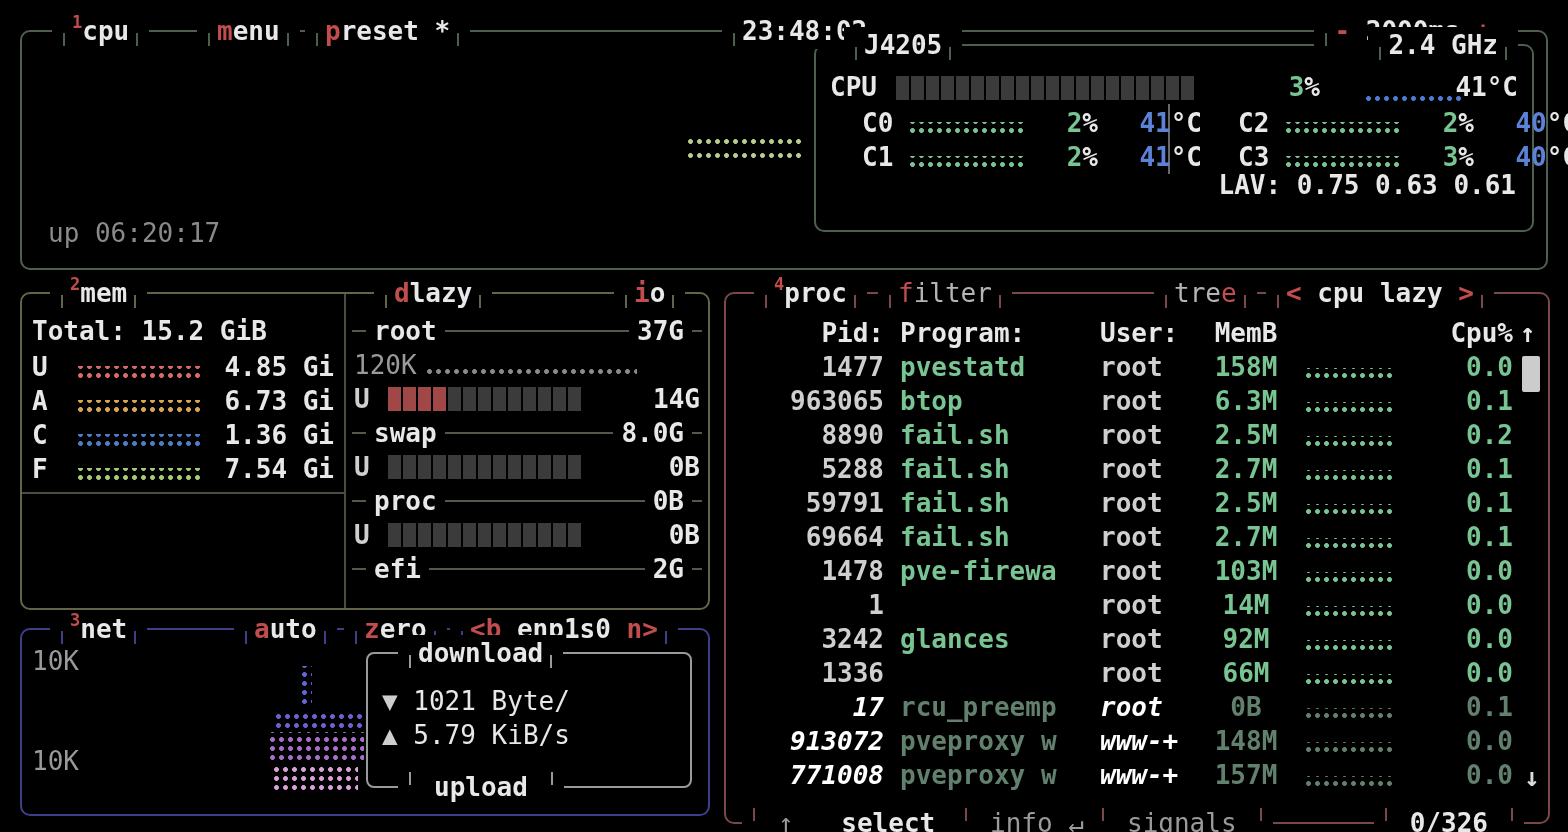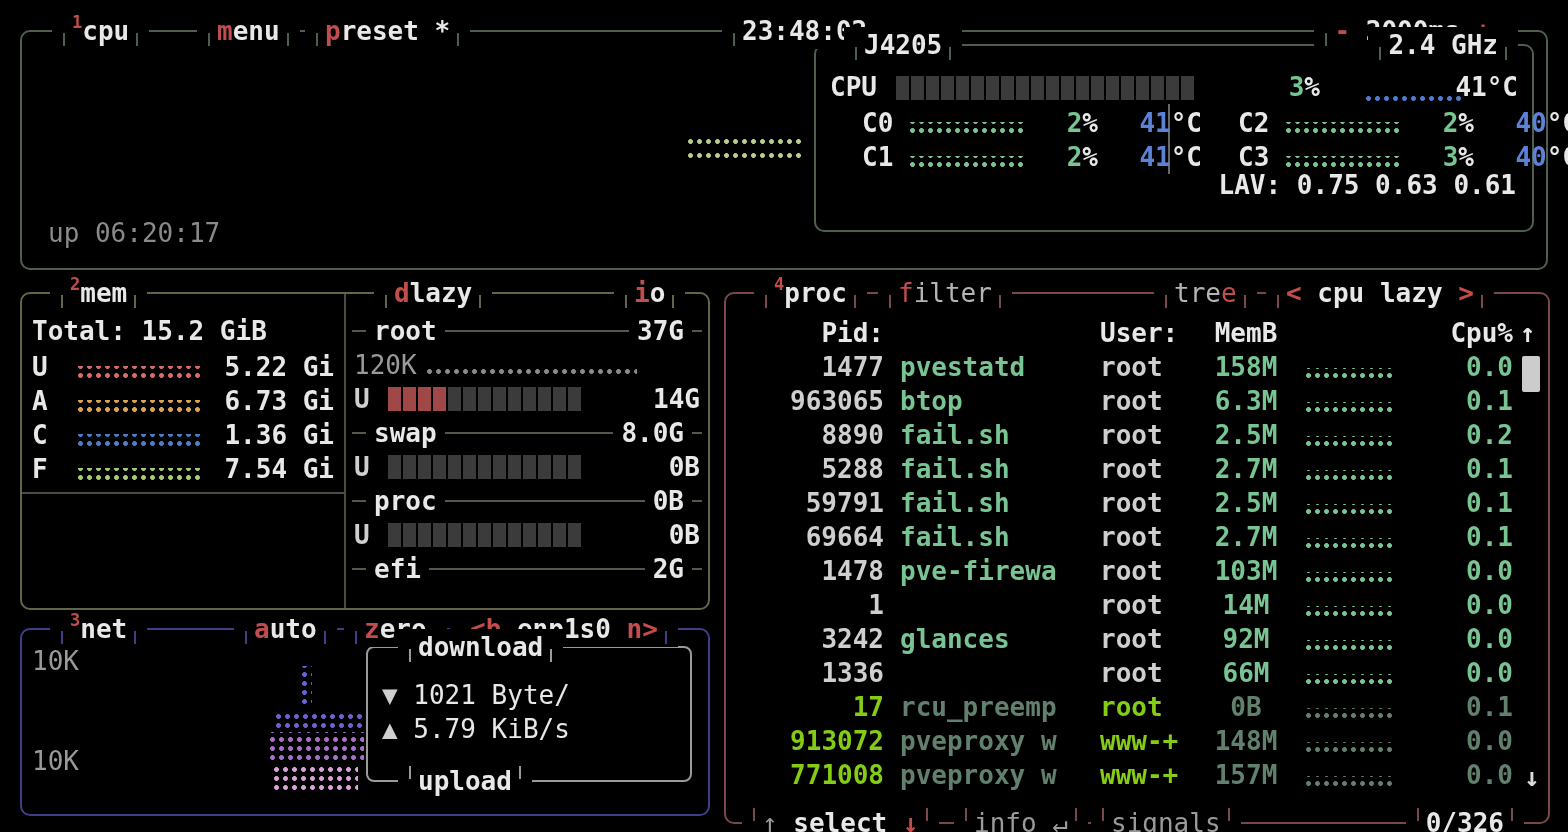--- a/index.html
+++ b/index.html
@@ -4,21 +4,21 @@
 <style>
   html,body{margin:0;padding:0;background:#000;}
   body{width:1568px;height:832px;position:relative;overflow:hidden;
        font-family:"DejaVu Sans Mono",monospace;font-weight:bold;
        font-size:26px;color:#e8e8e8;}
   .box{position:absolute;border:2px solid var(--bc);border-radius:10px;background:#000;}
   
   .chip{position:absolute;top:-19px;height:36px;display:flex;align-items:center;
         background:#000;padding:0 2px;white-space:pre;z-index:3;}
   .chipB{position:absolute;bottom:-19px;height:36px;display:flex;align-items:center;
-        background:#000;padding:0 2px;white-space:pre;z-index:3;}
+        background:#000;padding:0 2px;white-space:pre;z-index:3;gap:16px;}
   .tick{width:9px;height:13px;flex:0 0 auto;}
   .chip .tick{margin-top:17px;}
   .chipB .tick{margin-bottom:17px;}
   .tick.l{border-right:2px solid var(--bc);margin-right:7px;}
   .tick.r{border-left:2px solid var(--bc);margin-left:7px;}
   .red{color:#c24d4d;}
   .grn{color:#78c492;}
   .blu{color:#5d83d8;}
   .gry{color:#9a9a9a;font-weight:normal;}
   .gryb{color:#b5b5b5;}
@@ -71,38 +71,38 @@
   .d-used{position:absolute;right:0;}
   .io-dots{width:212px;height:8px;color:#8a8a8a;margin-left:8px;margin-top:14px;}
   .d-u{width:34px;color:#cfcfcf;}
   
   #net-box{left:20px;top:628px;width:686px;height:184px;--bc:#3e3e8a;}
   .scale{position:absolute;left:10px;color:#9a9a9a;font-weight:normal;}
   #net-s1{position:absolute;left:278px;top:36px;width:12px;height:40px;color:#6565d8;}
   #net-s2{position:absolute;left:252px;top:80px;width:88px;height:20px;color:#6f5fd0;}
   #net-s3{position:absolute;left:246px;top:102px;width:96px;height:30px;color:#a76fc9;}
   #net-s4{position:absolute;left:250px;top:136px;width:86px;height:26px;color:#d9a0d9;}
-  #dl-box{left:344px;top:16px;width:322px;height:132px;--bc:#9a9a9a;border-radius:8px;}
+  #dl-box{left:344px;top:22px;width:322px;height:132px;--bc:#9a9a9a;border-radius:8px;}
   .nrow{position:absolute;left:14px;white-space:pre;}
   .tri{color:#cfcfcf;}
   
   #proc-box{left:724px;top:292px;width:822px;height:528px;--bc:#7a4848;}
   .prow{position:relative;height:34px;}
   .prow span{position:absolute;top:0;}
   .c-pid{left:0;width:146px;text-align:right;color:#cfcfcf;}
   .c-prog{left:162px;width:198px;color:#78c492;}
   .c-user{left:362px;width:120px;color:#cfcfcf;}
   .c-mem{left:462px;width:92px;text-align:center;color:#78c492;}
   .c-dots{left:566px;width:92px;height:12px !important;top:16px !important;color:#78c492;}
   .c-cpu{left:665px;width:110px;text-align:right;color:#78c492;}
   #proc-header{position:absolute;left:12px;top:24px;right:12px;}
   #proc-header span{color:#e8e8e8;}
   #sort-arrow{left:782px !important;width:20px;color:#dcdcdc;}
   #proc-rows{position:absolute;left:12px;top:58px;right:12px;}
-  .prow.dim .c-pid,.prow.dim .c-user{color:#84cc16;}
+  .prow.dim .c-pid,.prow.dim .c-user{color:#ffffff;font-style:italic;}
   .prow.dim .c-prog,.prow.dim .c-mem,.prow.dim .c-cpu,.prow.dim .c-dots{color:#62806e;}
   #scroll-thumb{position:absolute;right:8px;top:62px;width:18px;height:36px;background:#cccccc;border-radius:2px;z-index:2;}
   #scroll-down{position:absolute;right:8px;top:468px;color:#dcdcdc;}
 </style>
 </head>
 <body>
 
 <div class="box" id="cpu-box">
   <div class="chip" style="left:30px"><span class="tick l"></span><span class="sup red">1</span><span>cpu</span><span class="tick r"></span></div>
   <div class="chip" style="left:175px"><span class="tick l"></span><span class="red">m</span><span>enu</span><span class="tick r"></span></div>
@@ -183,21 +183,21 @@
   <div class="chip" style="left:592px"><span class="tick l"></span><span class="red">i</span><span>o</span><span class="tick r"></span></div>
 
   <div id="mem-div"></div>
   <div id="mem-total"><span>Total:</span><span> </span><span>15.2 GiB</span></div>
 
   <div id="mem-rows">
 
   <div class="mrow">
         <span class="m-key">U</span>
         <span class="m-dots dots" style="color: rgb(217, 106, 106);"></span>
-        <span class="m-val">5.22 Gi</span>
+        <span class="m-val">4.85 Gi</span>
       </div>
       <div class="mrow">
         <span class="m-key">A</span>
         <span class="m-dots dots" style="color: rgb(220, 165, 78);"></span>
         <span class="m-val">6.73 Gi</span>
       </div>
       <div class="mrow">
         <span class="m-key">C</span>
         <span class="m-dots dots" style="color: rgb(77, 124, 201);"></span>
         <span class="m-val">1.36 Gi</span>
@@ -327,20 +327,21 @@
 </div>
 
 <div class="box" id="proc-box">
   <div class="chip" style="left:28px"><span class="tick l"></span><span class="sup red">4</span><span>proc</span><span class="tick r"></span></div>
   <div class="chip" style="left:152px"><span class="tick l"></span><span class="red norm">f</span><span class="gryb norm">ilter</span><span class="tick r"></span></div>
   <div class="chip" style="left:428px"><span class="tick l"></span><span class="gryb norm">tre</span><span class="red norm">e</span><span class="tick r"></span></div>
   <div class="chip" style="left:540px"><span class="tick l"></span><span class="red">&lt;</span><span> </span><span>cpu lazy</span><span> </span><span class="red">&gt;</span><span class="tick r"></span></div>
 
   <div class="prow" id="proc-header">
     <span class="c-pid">Pid:</span>
+    <span class="c-prog" style="color:#e8e8e8">Program:</span>
     <span class="c-user" style="color:#e8e8e8">User:</span>
     <span class="c-mem" style="color:#e8e8e8">MemB</span>
     <span class="c-cpu" style="color:#e8e8e8">Cpu%</span>
     <span id="sort-arrow">↑</span>
   </div>
 
   <div id="scroll-thumb"></div>
 
   <div id="proc-rows">
 

